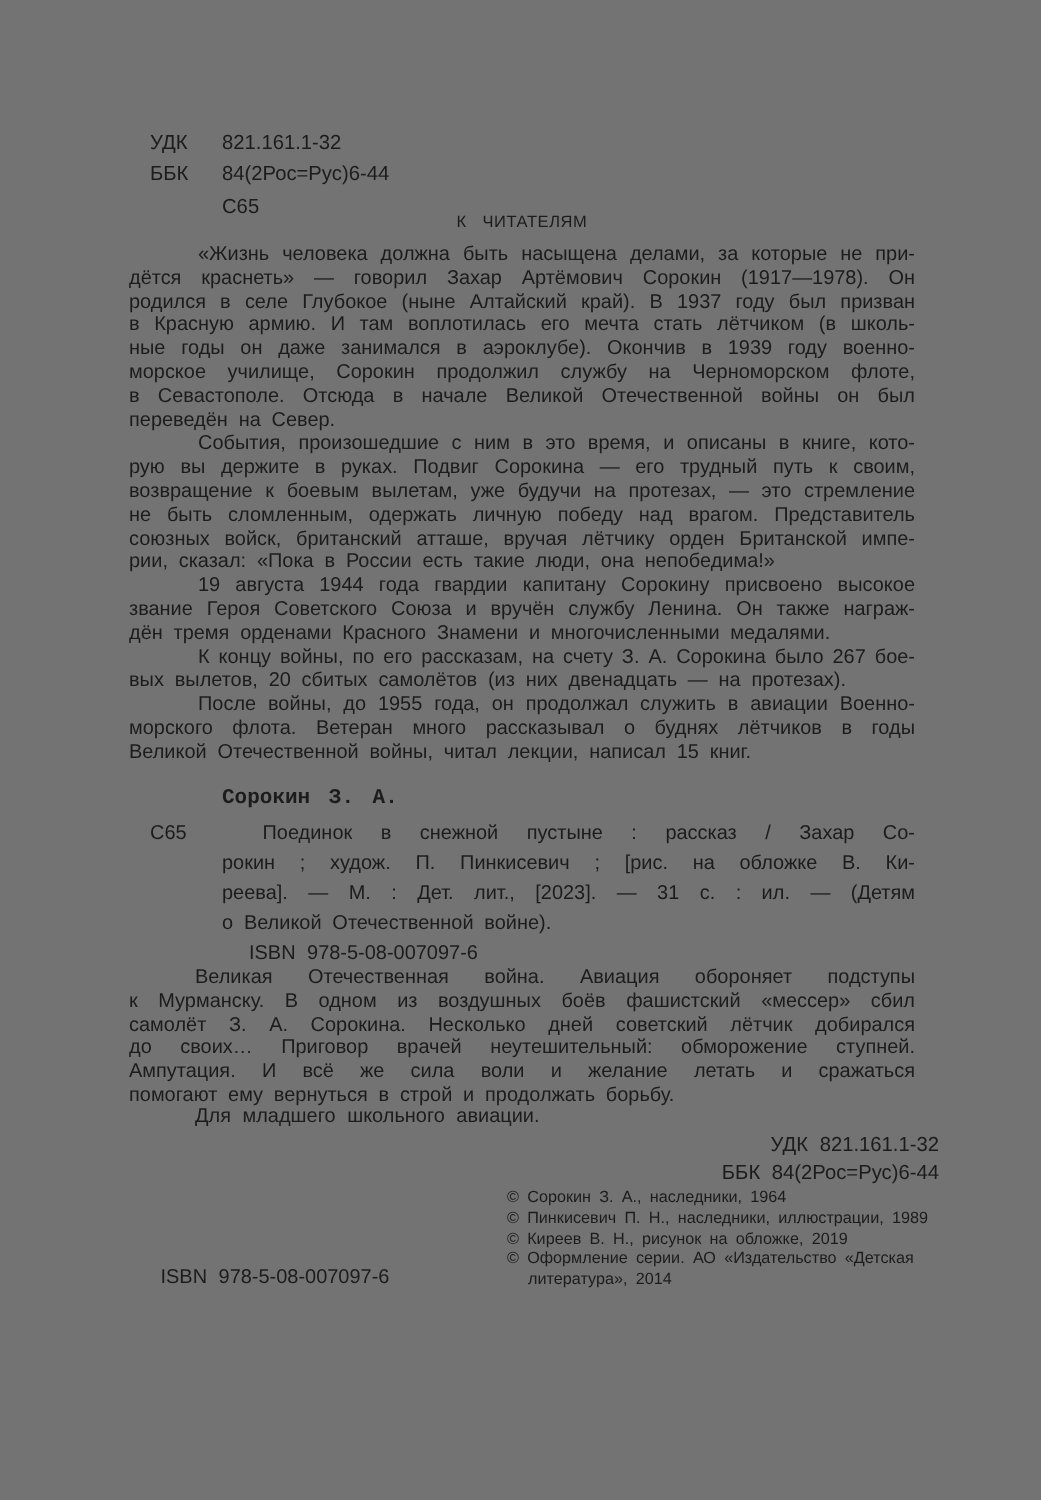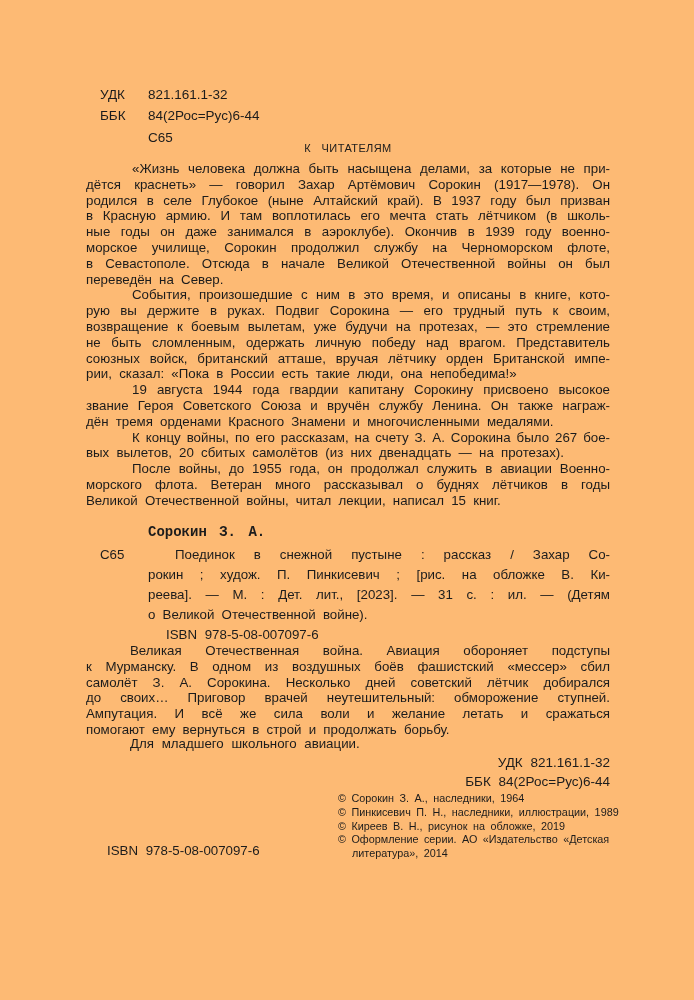--- a/index.html
+++ b/index.html
@@ -2,21 +2,21 @@
 <html lang="ru"><head>
 <meta charset="utf-8">
 <style>
   html, body { margin: 0; padding: 0; background: #ffffff; }
   body {
     width: 694px; height: 1000px;
     font-family: "Liberation Sans", "DejaVu Sans", sans-serif;
     color: #1c1c1c;
     -webkit-font-smoothing: antialiased;
   }
-  .page { position: relative; width: 694px; height: 1000px; background: #fdba74; overflow: hidden; }
+  .page { position: relative; width: 694px; height: 1000px; background: #737373; overflow: hidden; }
 
   
   .top-block { position: absolute; left: 100px; top: 84px; font-size: 13.5px; line-height: 21.3px; }
   .code-row { display: flex; }
   .code-row .lbl { width: 48px; flex: 0 0 48px; }
 
   
   .readers-heading {
     position: absolute; left: 86px; top: 142px; width: 524px;
     text-align: center; font-size: 11px; letter-spacing: 0.4px; word-spacing: 7px;
@@ -32,21 +32,21 @@
 
   
   .card-author { position: absolute; left: 148px; top: 524px; font-size: 14px; font-weight: 700; word-spacing: 4px; font-family: Liberation Mono, monospace; }
   .card-code { position: absolute; left: 100px; top: 547px; font-size: 13.3px; }
   .card-desc { position: absolute; left: 148px; top: 545px; width: 462px; line-height: 20px; --fi: 27px; }
   .card-isbn { position: absolute; left: 166px; top: 627px; font-size: 13.3px; word-spacing: 4px; }
   .annotation { position: absolute; left: 86px; top: 643px; width: 524px; --fi: 44px; }
   .audience { position: absolute; left: 86px; top: 736px; width: 524px; font-size: 13.3px; text-indent: 44px; word-spacing: 4px; }
 
   
-  .bottom-codes { position: absolute; left: 300px; top: 754px; width: 310px; text-align: right; font-size: 13.5px; line-height: 18.6px; word-spacing: 4px; }
+  .bottom-codes { position: absolute; left: 316px; top: 754px; width: 310px; text-align: right; font-size: 13.5px; line-height: 18.6px; word-spacing: 4px; }
 
   
   .copyright { position: absolute; left: 338px; top: 792px; width: 298px; font-size: 10.8px; line-height: 13.8px; }
   .copyright .entry { padding-left: 14px; text-indent: -14px; word-spacing: 2.5px; text-align: left; }
 
   .footer-isbn { position: absolute; left: 107px; top: 843px; font-size: 13.3px; word-spacing: 4px; }
 </style>
 </head>
 <body>
 

